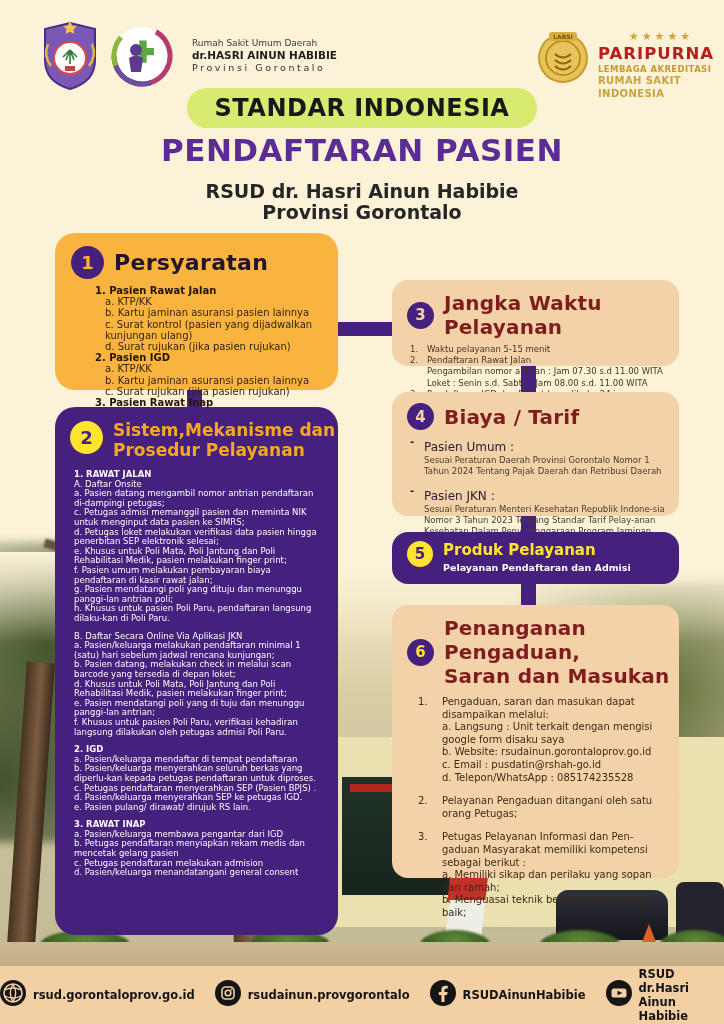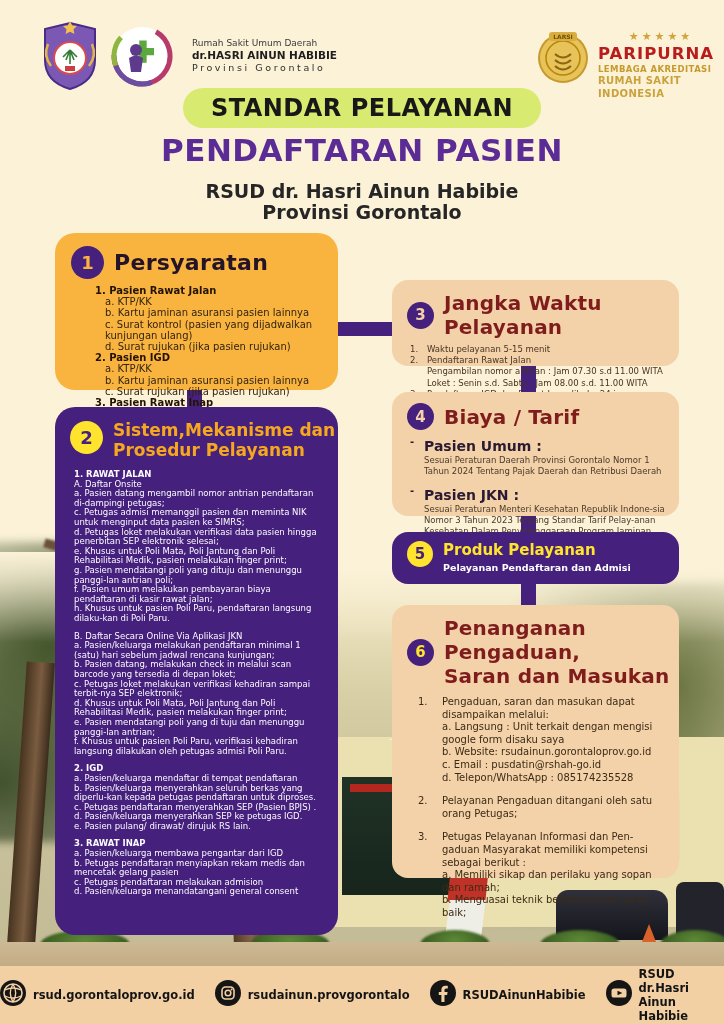--- a/index.html
+++ b/index.html
@@ -116,21 +116,21 @@
   .lines-s3 .ln-sub{padding-left:17px;}
   .lines-s6{padding:8px 12px 0 26px;font-size:10px;line-height:1.26;color:#3C2B16;}
   .lines-s6 .n{flex:0 0 24px;}
   .lines-s6 .ln-sub{padding-left:24px;}
   .lines-s6 .ln-gap{height:11px;}
   .ln-gap{height:8px;}
   
   .b4-items{padding:6px 12px 0 18px;}
   .b-item{display:flex;margin-bottom:9px;}
   .b-dash{flex:0 0 14px;font-weight:700;color:#2A1A33;font-size:10px;}
-  .b-heading{font-size:14px;font-weight:700;color:#2A1A33;}
+  .b-heading{font-size:12px;font-weight:400;color:#2A1A33;}
   .b-text{font-size:8.5px;line-height:1.25;color:#4A3A2A;}
   
   .footer{position:absolute;left:0;top:966px;width:724px;height:58px;background:#F3CFA4;z-index:3;
     display:flex;align-items:center;justify-content:center;gap:20px;}
   .f-item{display:flex;align-items:center;gap:7px;}
   .f-label{font-size:11.5px;font-weight:700;color:#141414;}
 </style>
 </head>
 <body>
 
@@ -201,21 +201,21 @@
     </span>
     <div class="accred-text">
       <div class="accred-stars">★★★★★</div>
       <div class="accred-title">PARIPURNA</div>
       <div class="accred-s1">LEMBAGA AKREDITASI</div>
       <div class="accred-s2">RUMAH SAKIT INDONESIA</div>
     </div>
   </div>
 
   <div class="banner">
-    <div><span class="pill">STANDAR PELAYANAN</span></div>
+    <div><span class="pill">STANDAR INDONESIA</span></div>
     <div class="main-title">PENDAFTARAN PASIEN</div>
     <div class="sub1">RSUD dr. Hasri Ainun Habibie</div>
     <div class="sub2">Provinsi Gorontalo</div>
   </div>
 
   <div class="connector conn12"></div>
   <div class="connector conn13"></div>
   <div class="connector conn34"></div>
   <div class="connector conn45"></div>
   <div class="connector conn56"></div>
@@ -311,49 +311,45 @@
         <div class="ln ln-b">
 
           <span class="t">d.  Petugas loket melakukan verifikasi data pasien hingga penerbitan SEP elektronik selesai;</span>
         </div>
         <div class="ln ln-b">
 
           <span class="t">e.  Khusus untuk Poli Mata, Poli Jantung dan Poli Rehabilitasi Medik, pasien melakukan finger print;</span>
         </div>
         <div class="ln ln-b">
 
+          <span class="t">f.   Pasien umum melakukan pembayaran biaya pendaftaran di kasir rawat jalan;</span>
+        </div>
+        <div class="ln ln-b">
+
           <span class="t">g.  Pasien mendatangi poli yang dituju dan menunggu panggi-lan antrian poli;</span>
         </div>
         <div class="ln ln-b">
 
-          <span class="t">f.   Pasien umum melakukan pembayaran biaya pendaftaran di kasir rawat jalan;</span>
-        </div>
-        <div class="ln ln-b">
-
           <span class="t">h.  Khusus untuk pasien Poli Paru, pendaftaran langsung dilaku-kan di Poli Paru.</span>
         </div>
         <div class="ln ln-gap">
 
           <span class="t"></span>
         </div>
         <div class="ln ln-b">
 
           <span class="t">B. Daftar Secara Online Via Aplikasi JKN</span>
         </div>
         <div class="ln ln-b">
 
           <span class="t">a.  Pasien/keluarga melakukan pendaftaran minimal 1 (satu) hari sebelum jadwal rencana kunjungan;</span>
         </div>
         <div class="ln ln-b">
 
           <span class="t">b.  Pasien datang, melakukan check in melalui scan barcode yang tersedia di depan loket;</span>
-        </div>
-        <div class="ln ln-b">
-
-          <span class="t">c.  Petugas loket melakukan verifikasi kehadiran sampai terbit-nya SEP elektronik;</span>
         </div>
         <div class="ln ln-b">
 
           <span class="t">d.  Khusus untuk Poli Mata, Poli Jantung dan Poli Rehabilitasi Medik, pasien melakukan finger print;</span>
         </div>
         <div class="ln ln-b">
 
           <span class="t">e.  Pasien mendatangi poli yang di tuju dan menunggu panggi-lan antrian;</span>
         </div>
         <div class="ln ln-b">

